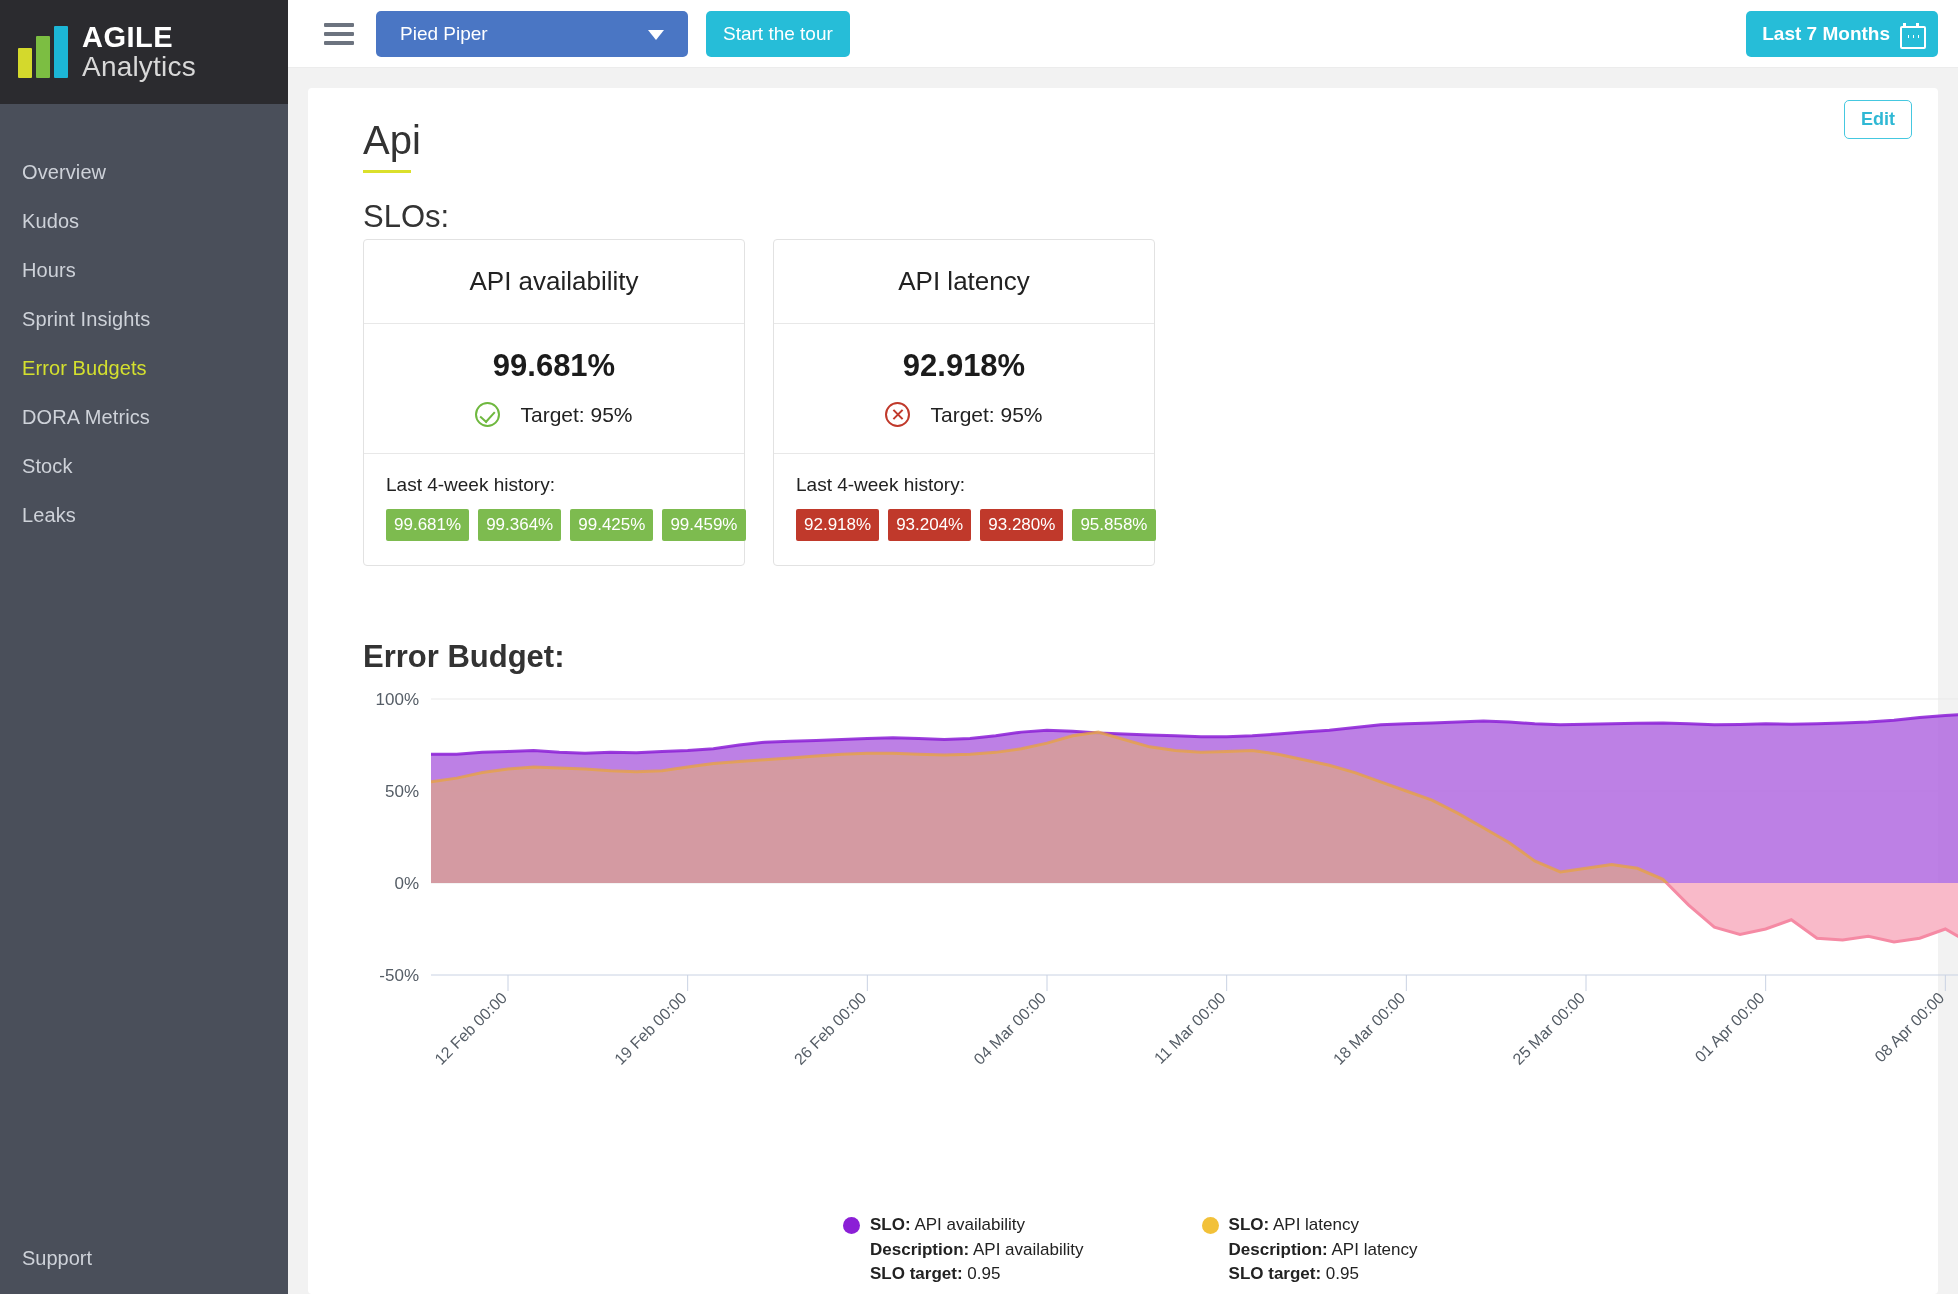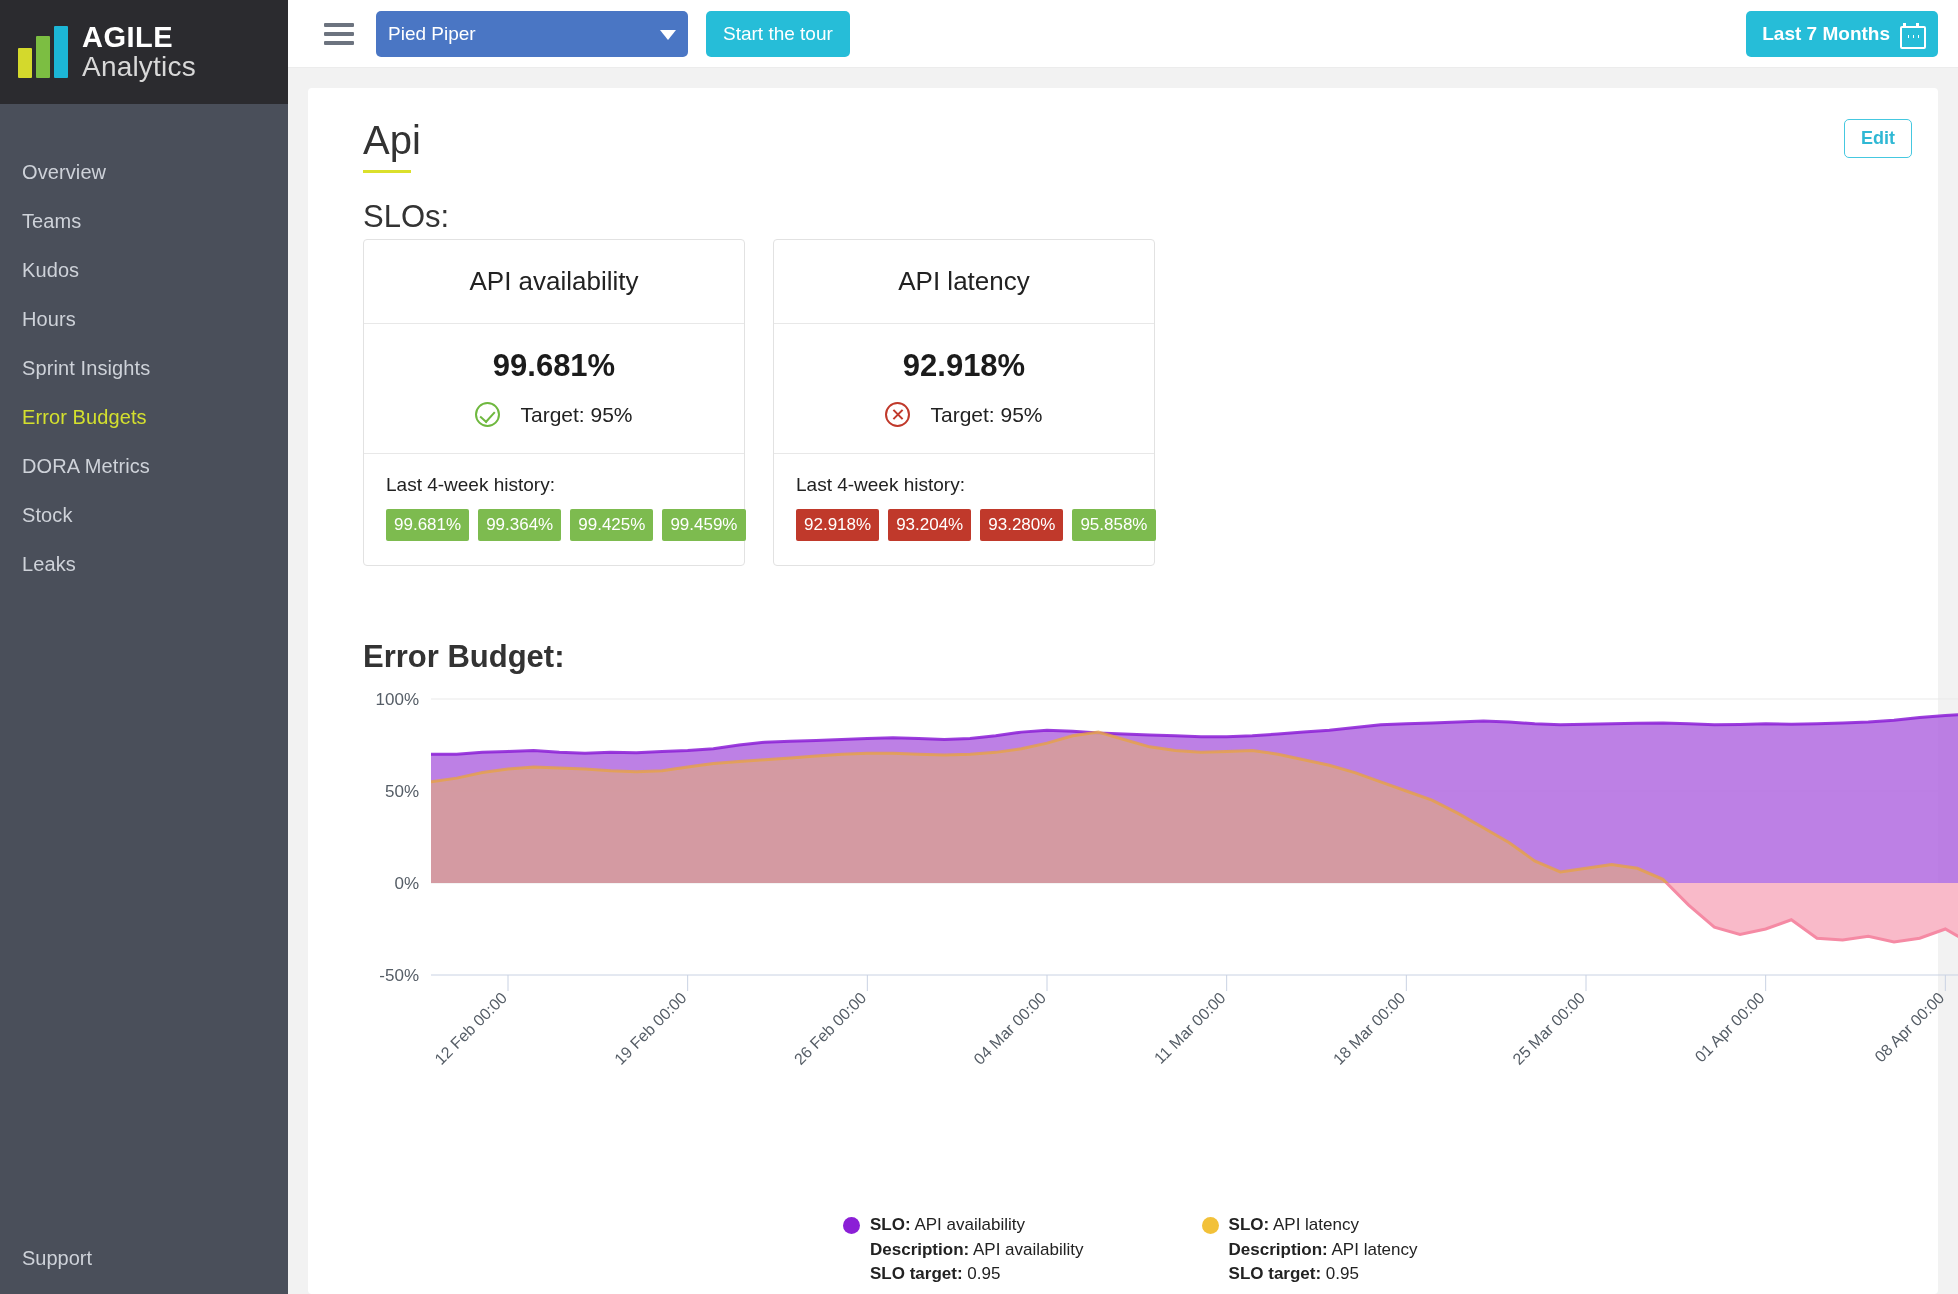--- a/index.html
+++ b/index.html
@@ -51,21 +51,21 @@
   .topbar {
     height: 68px; background: #ffffff;
     display: flex; align-items: center; padding: 0 20px 0 32px; gap: 18px;
     border-bottom: 1px solid #ececec;
   }
   .hamburger { display: flex; flex-direction: column; gap: 5px; cursor: pointer; padding: 4px; }
   .hamburger span { display: block; width: 30px; height: 4px; background: #6c737f; border-radius: 1px; }
   .select-btn {
     width: 312px; height: 46px; background: #4a76c4; border-radius: 5px;
     display: flex; align-items: center; justify-content: space-between;
-    padding: 0 12px; color: #fff; font-size: 19px; cursor: pointer; border: none;
+    padding: 0 24px; color: #fff; font-size: 19px; cursor: pointer; border: none;
     font-family: inherit;
   }
   .chev { width: 0; height: 0; border-left: 8px solid transparent; border-right: 8px solid transparent;
           border-top: 10px solid #ffffff; margin-top: 3px; }
   .tour-btn {
     height: 46px; background: #26bdd8; border-radius: 5px; border: none;
     color: #fff; font-size: 19px; padding: 0 17px; cursor: pointer; font-family: inherit;
   }
   .spacer { flex: 1; }
   .date-btn {
@@ -85,21 +85,21 @@
 
   .content-scroll { flex: 1; padding: 20px 20px 0 20px; overflow: hidden; }
   .card {
     background: #ffffff; border-radius: 4px; min-height: 1206px;
     padding: 30px 40px 0 55px; position: relative;
   }
   .edit-btn {
     position: absolute; top: 12px; right: 26px;
     border: 1px solid #45c8e0; background: #fff; color: #2fb8d4;
     font-size: 18px; font-weight: 700; border-radius: 5px;
-    padding: 8px 16px; cursor: pointer; font-family: inherit; margin-top: 19px;
+    padding: 8px 16px; cursor: pointer; font-family: inherit;
   }
   .page-title { font-size: 40px; font-weight: 400; color: #333; line-height: 1.1; display: inline-block; }
   .title-rule { width: 48px; height: 3px; background: #dbe02b; margin-top: 8px; margin-bottom: 26px; }
   .section-h { font-size: 31px; font-weight: 400; color: #333; margin-bottom: 4px; }
 
   
   .slo-row { display: flex; gap: 28px; }
   .slo-card { width: 382px; border: 1px solid #e2e2e2; border-radius: 4px; background: #fff; }
   .slo-head {
     text-align: center; font-size: 26px; color: #222; padding: 26px 0;
@@ -151,21 +151,20 @@
           <i class="bar-g"></i>
           <i class="bar-c"></i>
       </span>
       <span class="logo-text">
         <div class="t1">AGILE</div>
         <div class="t2">Analytics</div>
       </span>
     </div>
     <nav class="nav">
       <a class="nav-item">Overview</a>
-      <a class="nav-item">Teams</a>
       <a class="nav-item">Kudos</a>
       <a class="nav-item">Hours</a>
       <a class="nav-item">Sprint Insights</a>
       <a class="nav-item active">Error Budgets</a>
       <a class="nav-item">DORA Metrics</a>
       <a class="nav-item">Stock</a>
       <a class="nav-item">Leaks</a>
     </nav>
     <div class="support">Support</div>
   </aside>

